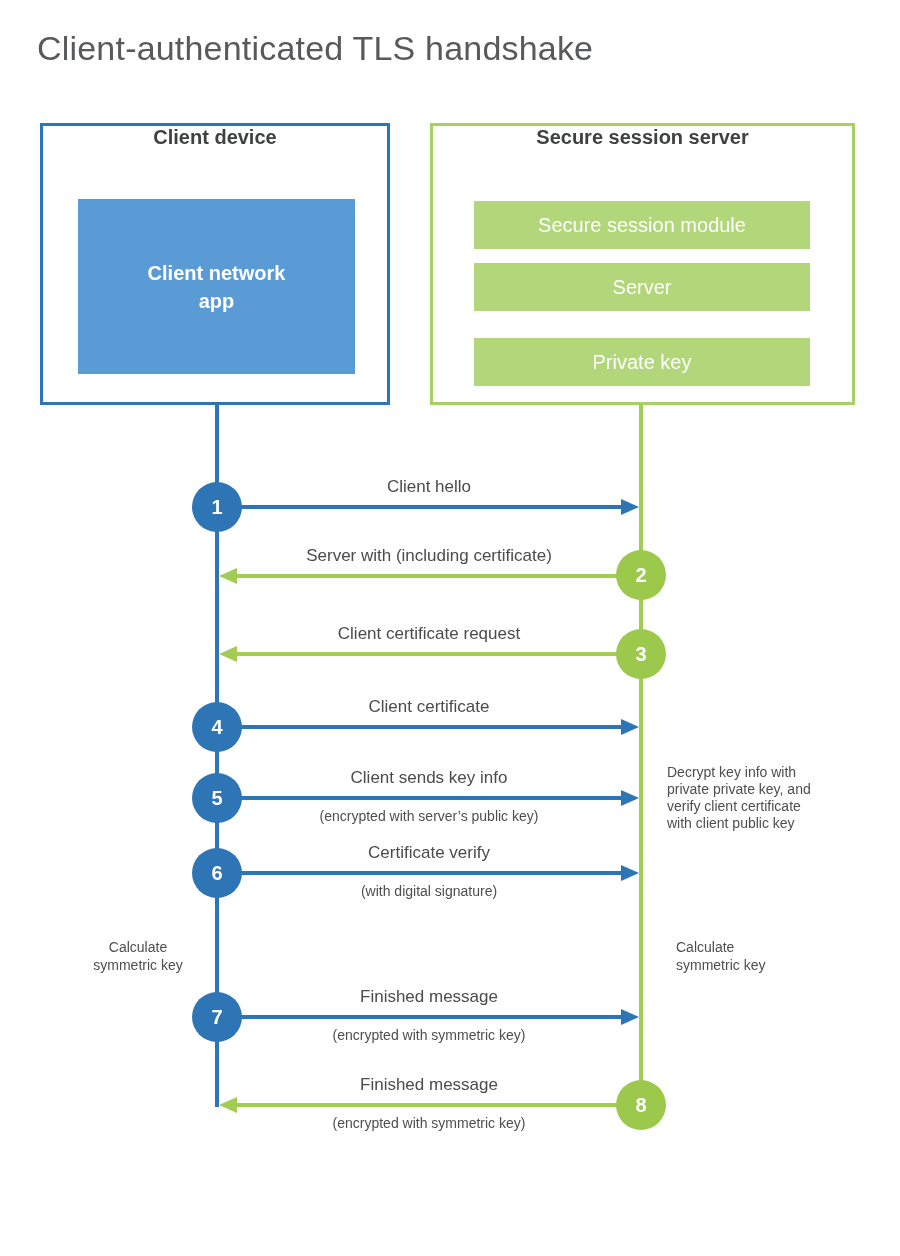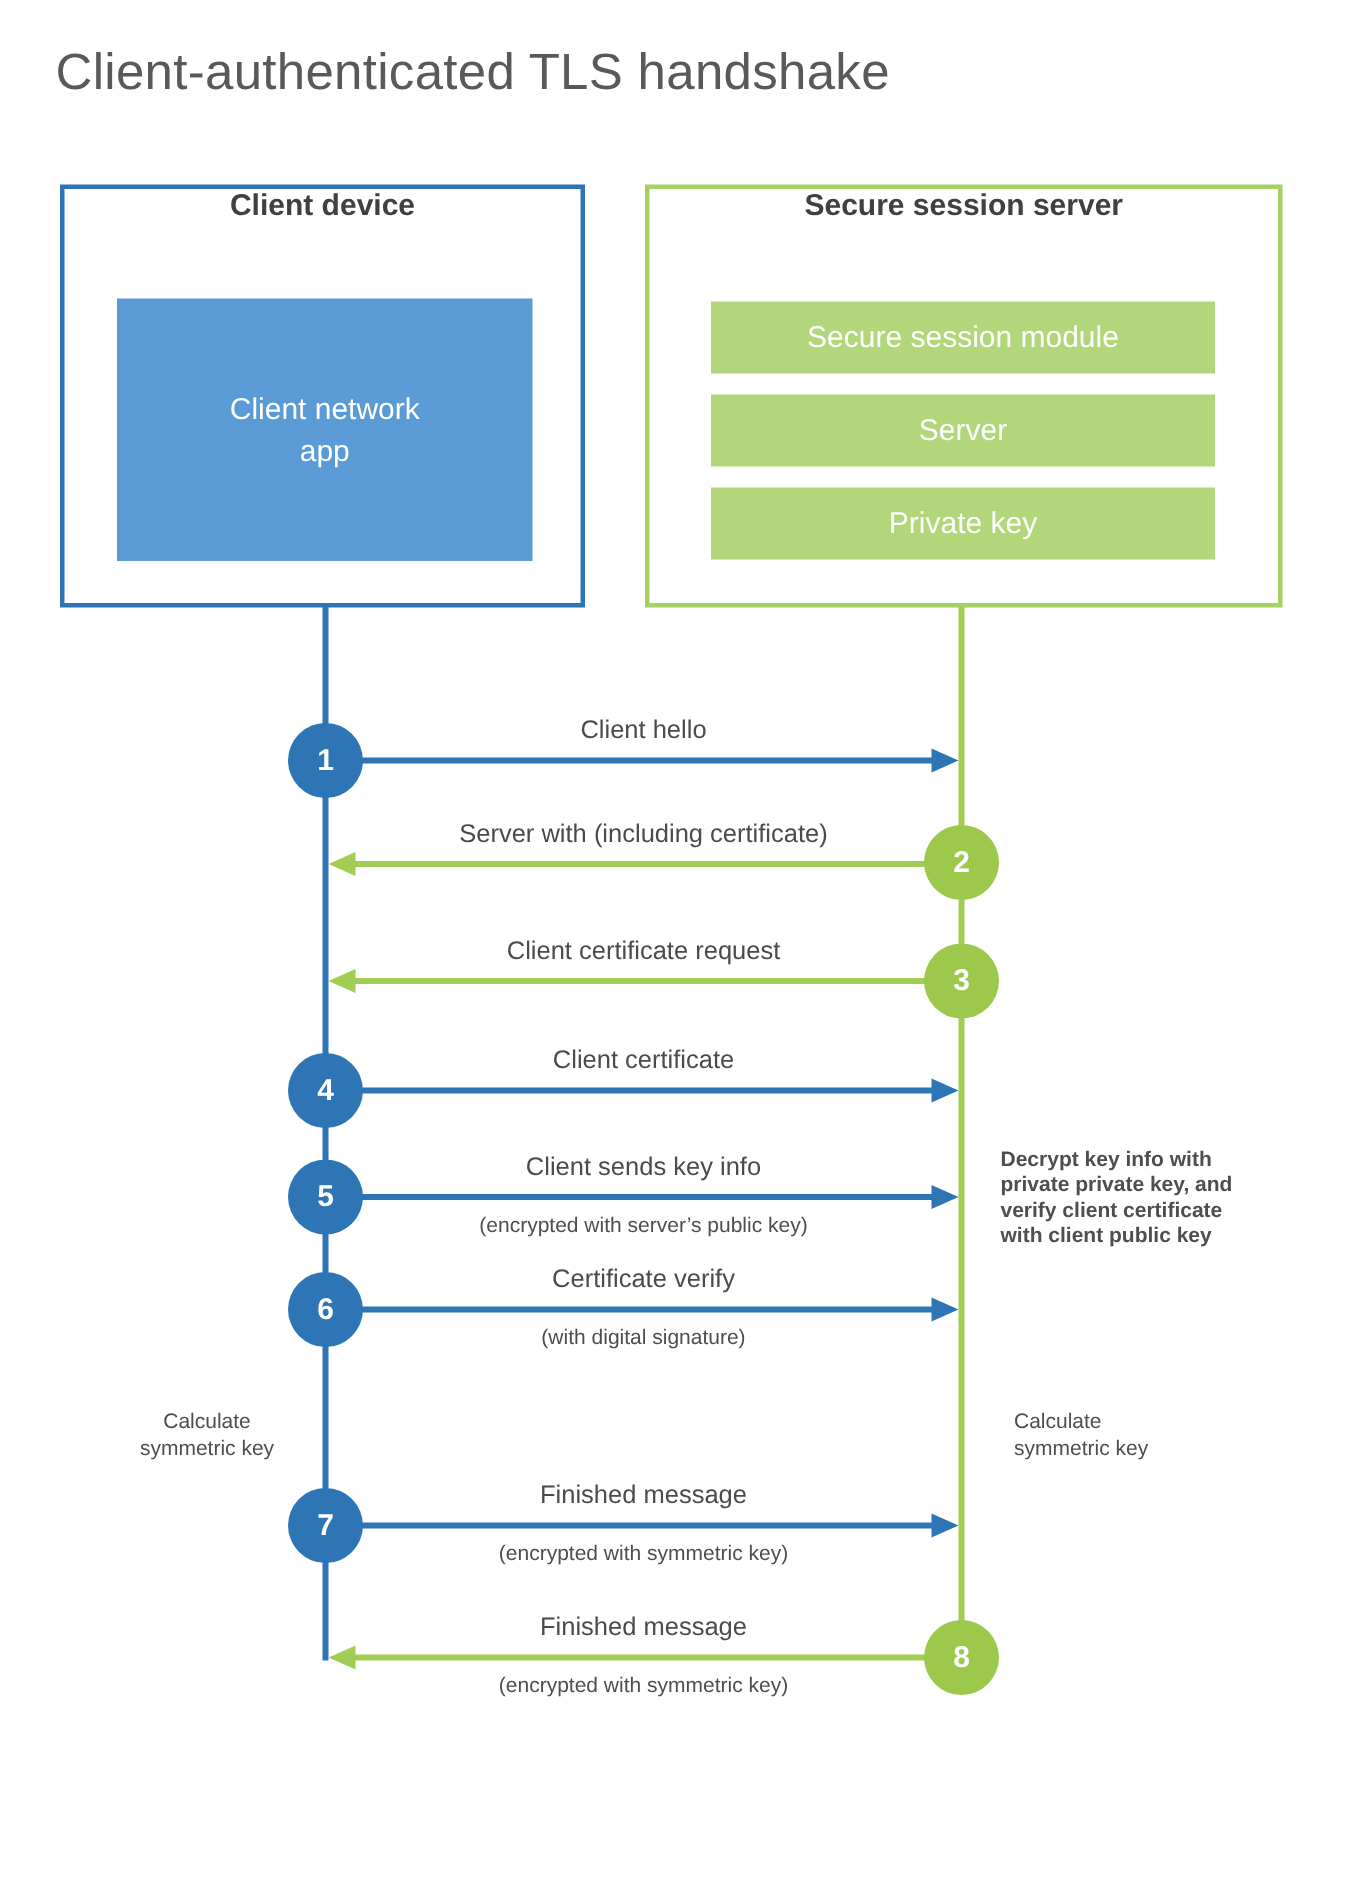--- a/index.html
+++ b/index.html
@@ -8,21 +8,21 @@
 
   .title{position:absolute;left:37px;top:29px;font-size:34px;font-weight:400;color:#58595b;letter-spacing:.2px;}
 
   .actor-box{position:absolute;top:123px;height:282px;box-sizing:border-box;background:#ffffff;}
   .actor-box.client{left:40px;width:350px;border:3px solid #2e75b6;}
   .actor-box.server{left:430px;width:425px;border:3px solid #a6d063;}
   .actor-title{text-align:center;font-size:20px;font-weight:700;color:#3f4041;}
 
   .app-box{position:absolute;left:78px;top:199px;width:277px;height:175px;background:#5b9bd5;
            display:flex;align-items:center;justify-content:center;text-align:center;
-           color:#ffffff;font-size:20px;line-height:28px;}
+           color:#ffffff;font-size:20px;line-height:28px;font-weight:bold;}
   .module-box{position:absolute;left:474px;width:336px;height:48px;background:#b2d77b;
            display:flex;align-items:center;justify-content:center;
            color:#ffffff;font-size:20px;}
 
   .lifeline{position:absolute;width:4px;}
   .lifeline.blue{left:215px;top:404px;height:703px;background:#2e75b6;}
   .lifeline.green{left:639px;top:404px;height:701px;background:#a2cd55;}
 
   .arrow-line{position:absolute;height:4px;}
   .arrow-line.blue{background:#2e75b6;}
@@ -35,21 +35,21 @@
            display:flex;align-items:center;justify-content:center;
            color:#ffffff;font-size:20px;font-weight:700;}
   .step-circle.blue{background:#2e75b6;}
   .step-circle.green{background:#9cc94c;}
 
   .msg-label{position:absolute;left:217px;width:424px;text-align:center;
            font-size:17px;color:#4a4b4d;}
   .msg-sub{position:absolute;left:217px;width:424px;text-align:center;
            font-size:14px;color:#4d4e50;}
 
-  .side-note{position:absolute;left:667px;top:764px;font-size:14px;line-height:17px;color:#4d4e50;font-weight:bold;}
+  .side-note{position:absolute;left:667px;top:764px;font-size:14px;line-height:17px;color:#4d4e50;}
   .calc-note{position:absolute;top:938px;font-size:14px;line-height:18px;color:#4d4e50;}
   .calc-note.left{left:88px;width:100px;text-align:center;}
   .calc-note.right{left:676px;text-align:left;}
 </style>
 </head>
 <body>
 
 <div class="page">
 
   <div class="title">Client-authenticated TLS handshake</div>
@@ -62,21 +62,21 @@
       <div>Client network</div>
       <div>app</div>
     </div>
   </div>
 
   <div class="actor-box server">
     <div class="actor-title">Secure session server</div>
   </div>
   <div class="module-box" style="top:201px">Secure session module</div>
   <div class="module-box" style="top:263px">Server</div>
-  <div class="module-box" style="top:325px">Private key</div>
+  <div class="module-box" style="top:338px">Private key</div>
 
   <div class="lifeline blue"></div>
   <div class="lifeline green"></div>
 
   <div class="msg-label" style="top:477px">Client hello</div>
   <div class="arrow-line blue" style="left:217px;top:505px;width:406px"></div>
   <div class="arrow-head right blue" style="left:621px;top:499px"></div>
   <div class="step-circle blue" style="left:192px;top:482px">1</div>
 
   <div class="msg-label" style="top:546px">Server with (including certificate)</div>

